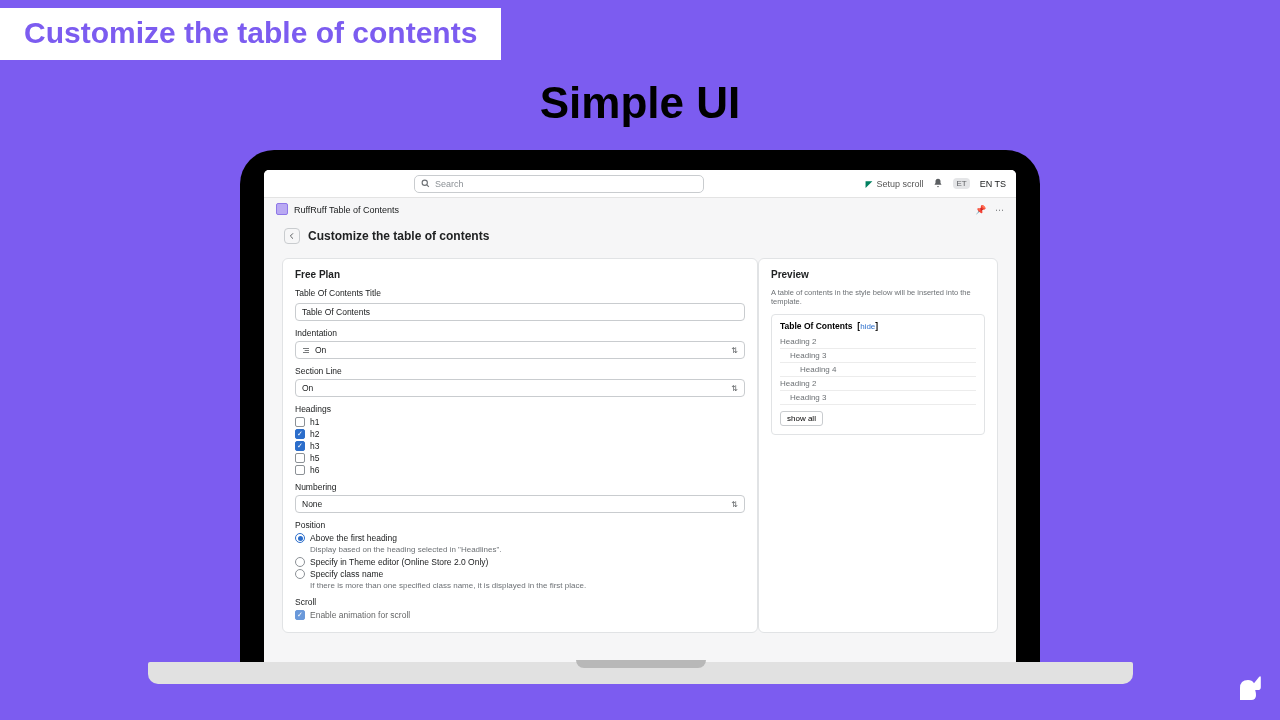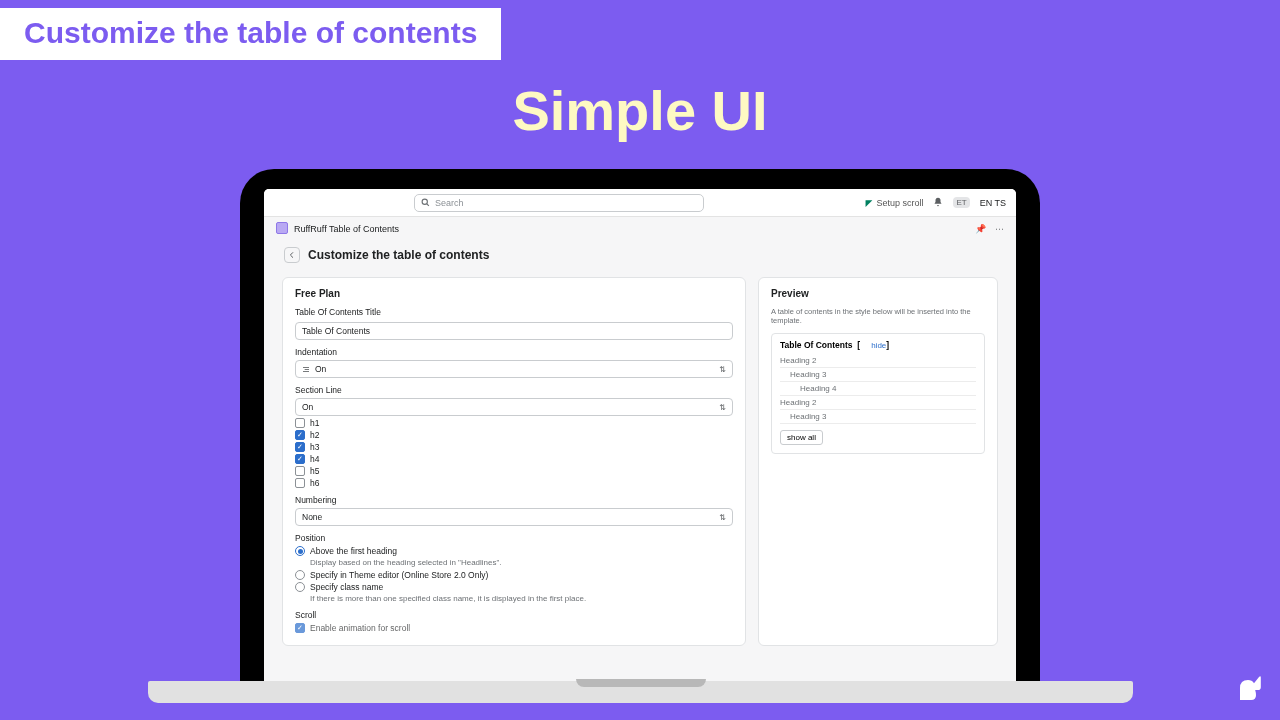--- a/index.html
+++ b/index.html
@@ -20,27 +20,27 @@
     font-size: 30px;
     font-weight: 700;
     color: #7c5cf0;
   }
   .slide-title {
     position: absolute;
     top: 78px;
     left: 0;
     right: 0;
     text-align: center;
-    font-size: 56px;
+    font-size: 44px;
     font-weight: 700;
-    color: #fef9c3;
+    color: #000000;
   }
   .laptop {
     position: absolute;
-    top: 169px;
+    top: 150px;
     left: 50%;
     transform: translateX(-50%);
     width: 800px;
   }
   .laptop-frame {
     background: #000;
     border-radius: 34px 34px 0 0;
     padding: 20px 24px 0 24px;
     height: 512px;
     position: relative;
@@ -140,21 +140,20 @@
     cursor:pointer;
   }
   .page-title {
     font-size: 12px;
     font-weight: 600;
     color: #202223;
   }
   
   .content {
     display: flex;
-    gap: 12px;
     padding: 8px 18px;
   }
   .card {
     background: #fff;
     border: 1px solid #e1e3e5;
     border-radius: 6px;
     padding: 10px 12px;
   }
   .form-card { flex: 1; }
   .preview-card { width: 240px; }
@@ -216,21 +215,21 @@
   .radio-help { font-size: 8px; color:#6d7175; margin-left: 15px; margin-bottom: 3px; }
   
   .preview-desc { font-size: 7.5px; color:#6d7175; margin-bottom: 8px; }
   .toc-preview {
     border: 1px solid #e1e3e5;
     border-radius: 4px;
     padding: 6px 8px 8px 8px;
     font-size: 8px;
   }
   .toc-title-row { font-weight:600; font-size: 8.5px; margin-bottom: 4px; }
-  .toc-hide { color:#2c6ecb; font-weight:400; font-size: 8px; margin-left: 11px; }
+  .toc-hide { color:#2c6ecb; font-weight:400; font-size: 8px; }
   .toc-item { color:#6d7175; padding: 2px 0; border-bottom: 1px solid #ececec; }
   .toc-h2 { padding-left: 0; }
   .toc-h3 { padding-left: 10px; }
   .toc-h4 { padding-left: 20px; }
   .show-all-btn {
     margin-top: 6px;
     display:inline-block;
     border: 1px solid #c9cccf;
     border-radius: 3px;
     padding: 2px 6px;
@@ -315,36 +314,33 @@
             </span>
             <span class="select-caret">⇅</span>
           </div>
 
           <div class="label">Section Line</div>
           <div class="select">
             <span>On</span>
             <span class="select-caret">⇅</span>
           </div>
 
+          <div class="label">Headings</div>
           <div id="headings-list">
               <div class="checkbox-row">
                 <div class="checkbox"></div>
                 <span>h1</span>
               </div>
               <div class="checkbox-row">
                 <div class="checkbox checked">✓</div>
                 <span>h2</span>
               </div>
               <div class="checkbox-row">
                 <div class="checkbox checked">✓</div>
                 <span>h3</span>
-              </div>
-              <div class="checkbox-row">
-                <div class="checkbox checked">✓</div>
-                <span>h4</span>
               </div>
               <div class="checkbox-row">
                 <div class="checkbox"></div>
                 <span>h5</span>
               </div>
               <div class="checkbox-row">
                 <div class="checkbox"></div>
                 <span>h6</span>
               </div>
             </div>

